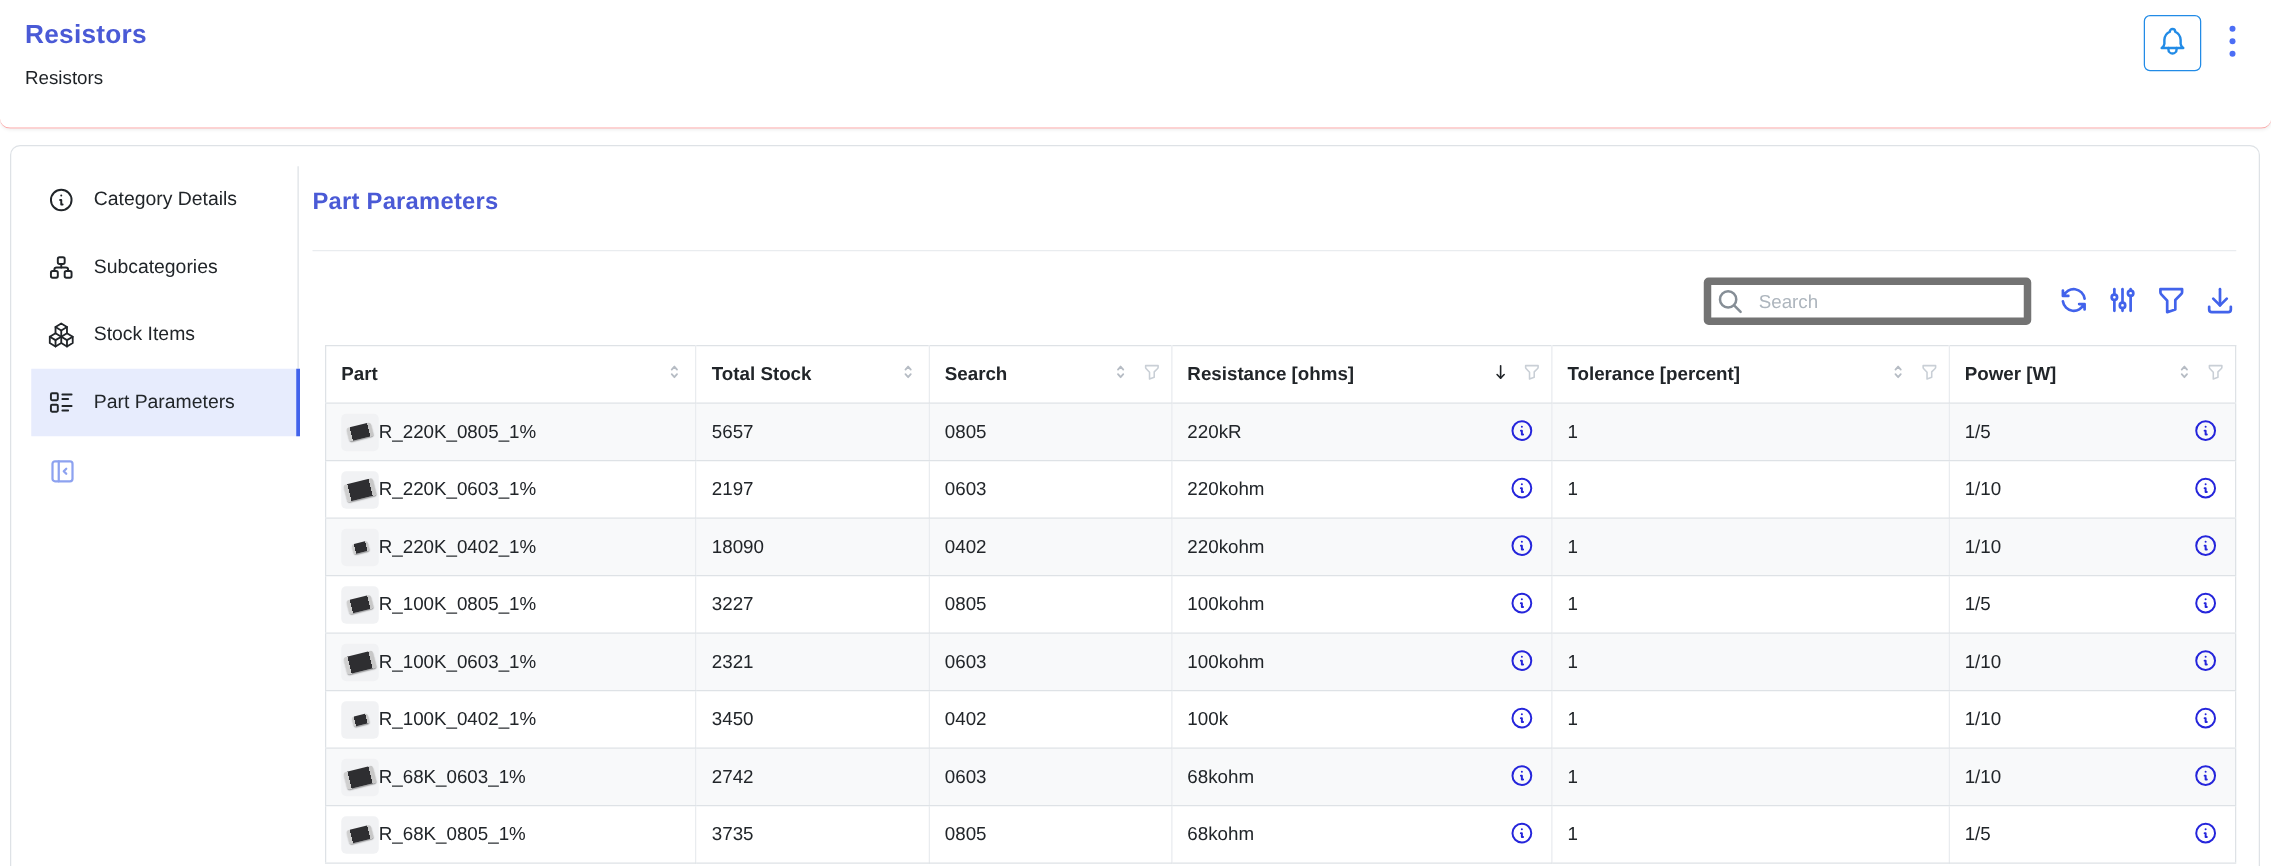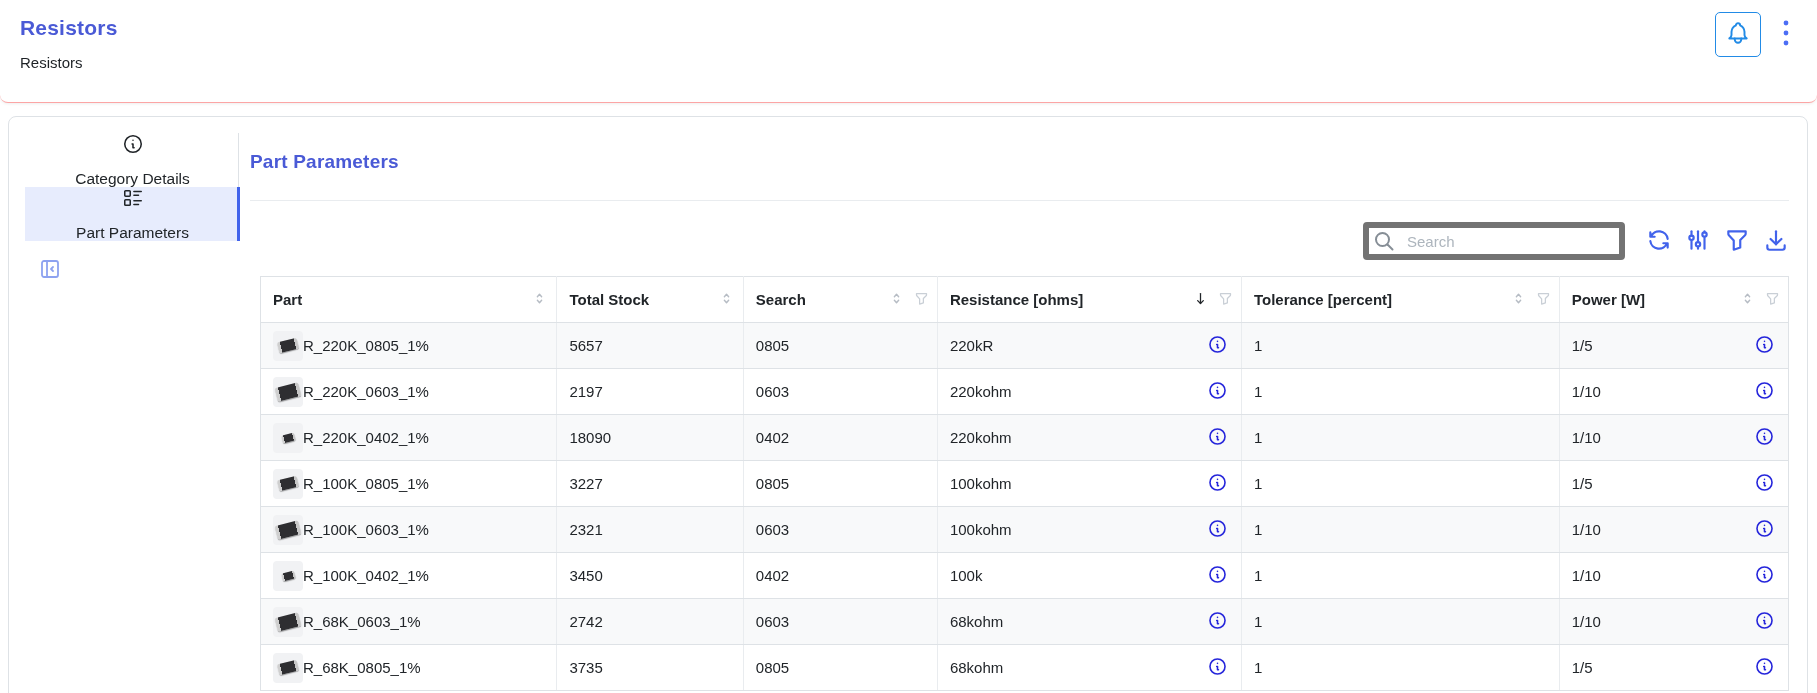--- a/index.html
+++ b/index.html
@@ -19,21 +19,21 @@
 
   
   .panel { position:absolute; left:8px; right:9px; top:116px; height:620px;
     background:#fff; border:1px solid #dee2e6; border-radius:8px;
     display:flex; align-items:flex-start; overflow:hidden; }
 
   
   .sidebar { width:230px; flex:0 0 230px; padding:16px 0 0 16px; }
   .nav-tabs { list-style:none; border-right:1px solid #dee2e6; }
   .nav-item { display:flex; align-items:center; gap:15px; height:54px; padding:0 10px 0 13px;
-    font-size:15.5px; cursor:pointer; border-right:3px solid transparent; margin-right:-2px;flex-direction:column; }
+    font-size:15.5px; cursor:pointer; border-right:3px solid transparent; margin-right:-2px; }
   .nav-item.selected { background:var(--selected-bg); border-right:3px solid var(--accent-strong); }
   .nav-item .nav-icon { display:flex; align-items:center; }
   .collapse-btn { margin:16px 0 0 13px; background:none; border:none; cursor:pointer; display:flex; }
 
   
   .content { flex:1; padding:34px 18px 0 11px; min-width:0; }
   .content-title { color:var(--accent); font-size:19px; font-weight:bold; letter-spacing:.2px; }
   .divider { border:none; border-top:1px solid #e9ecef; margin:27px 0 0 0; }
 
   .toolbar { display:flex; justify-content:flex-end; align-items:center; gap:13px; margin-top:21px; }
@@ -98,20 +98,48 @@
     <ul class="nav-tabs" id="nav-tabs">
         <li class="nav-item">
           <span class="nav-icon">
             <svg width="22" height="22" viewBox="0 0 24 24" fill="none" stroke="#212529" stroke-width="1.7" stroke-linecap="round" stroke-linejoin="round">
               <circle cx="12" cy="12" r="9"></circle>
               <path d="M12 8h.01"></path>
               <path d="M11 12h1v4h1.2"></path>
             </svg>
           </span>
           <span>Category Details</span>
+        </li>
+        <li class="nav-item">
+          <span class="nav-icon">
+            <svg width="22" height="22" viewBox="0 0 24 24" fill="none" stroke="#212529" stroke-width="1.7" stroke-linecap="round" stroke-linejoin="round">
+              <rect x="3" y="15" width="6" height="6" rx="1.5"></rect>
+              <rect x="15" y="15" width="6" height="6" rx="1.5"></rect>
+              <rect x="9" y="3" width="6" height="6" rx="1.5"></rect>
+              <path d="M6 15v-1a2 2 0 0 1 2-2h8a2 2 0 0 1 2 2v1"></path>
+              <path d="M12 9v3"></path>
+            </svg>
+          </span>
+          <span>Subcategories</span>
+        </li>
+        <li class="nav-item">
+          <span class="nav-icon">
+            <svg width="22" height="22" viewBox="0 0 24 24" fill="none" stroke="#212529" stroke-width="1.6" stroke-linecap="round" stroke-linejoin="round">
+              <path d="M7 16.5l-5 -3l5 -3l5 3v5.5l-5 3z"></path>
+              <path d="M2 13.5v5.5l5 3"></path>
+              <path d="M7 16.5l5 -3"></path>
+              <path d="M17 16.5l-5 -3l5 -3l5 3v5.5l-5 3z"></path>
+              <path d="M12 19l5 3"></path>
+              <path d="M17 16.5l5 -3"></path>
+              <path d="M12 13.5v-5.5l-5 -3l5 -3l5 3v5.5"></path>
+              <path d="M7 5v5.5"></path>
+              <path d="M12 8l5 -3"></path>
+            </svg>
+          </span>
+          <span>Stock Items</span>
         </li>
         <li class="nav-item selected">
           <span class="nav-icon">
             <svg width="22" height="22" viewBox="0 0 24 24" fill="none" stroke="#212529" stroke-width="1.7" stroke-linecap="round" stroke-linejoin="round">
               <path d="M13 5h8"></path>
               <path d="M13 9h5"></path>
               <path d="M13 15h8"></path>
               <path d="M13 19h5"></path>
               <rect x="3" y="4" width="6" height="6" rx="1"></rect>
               <rect x="3" y="14" width="6" height="6" rx="1"></rect>

